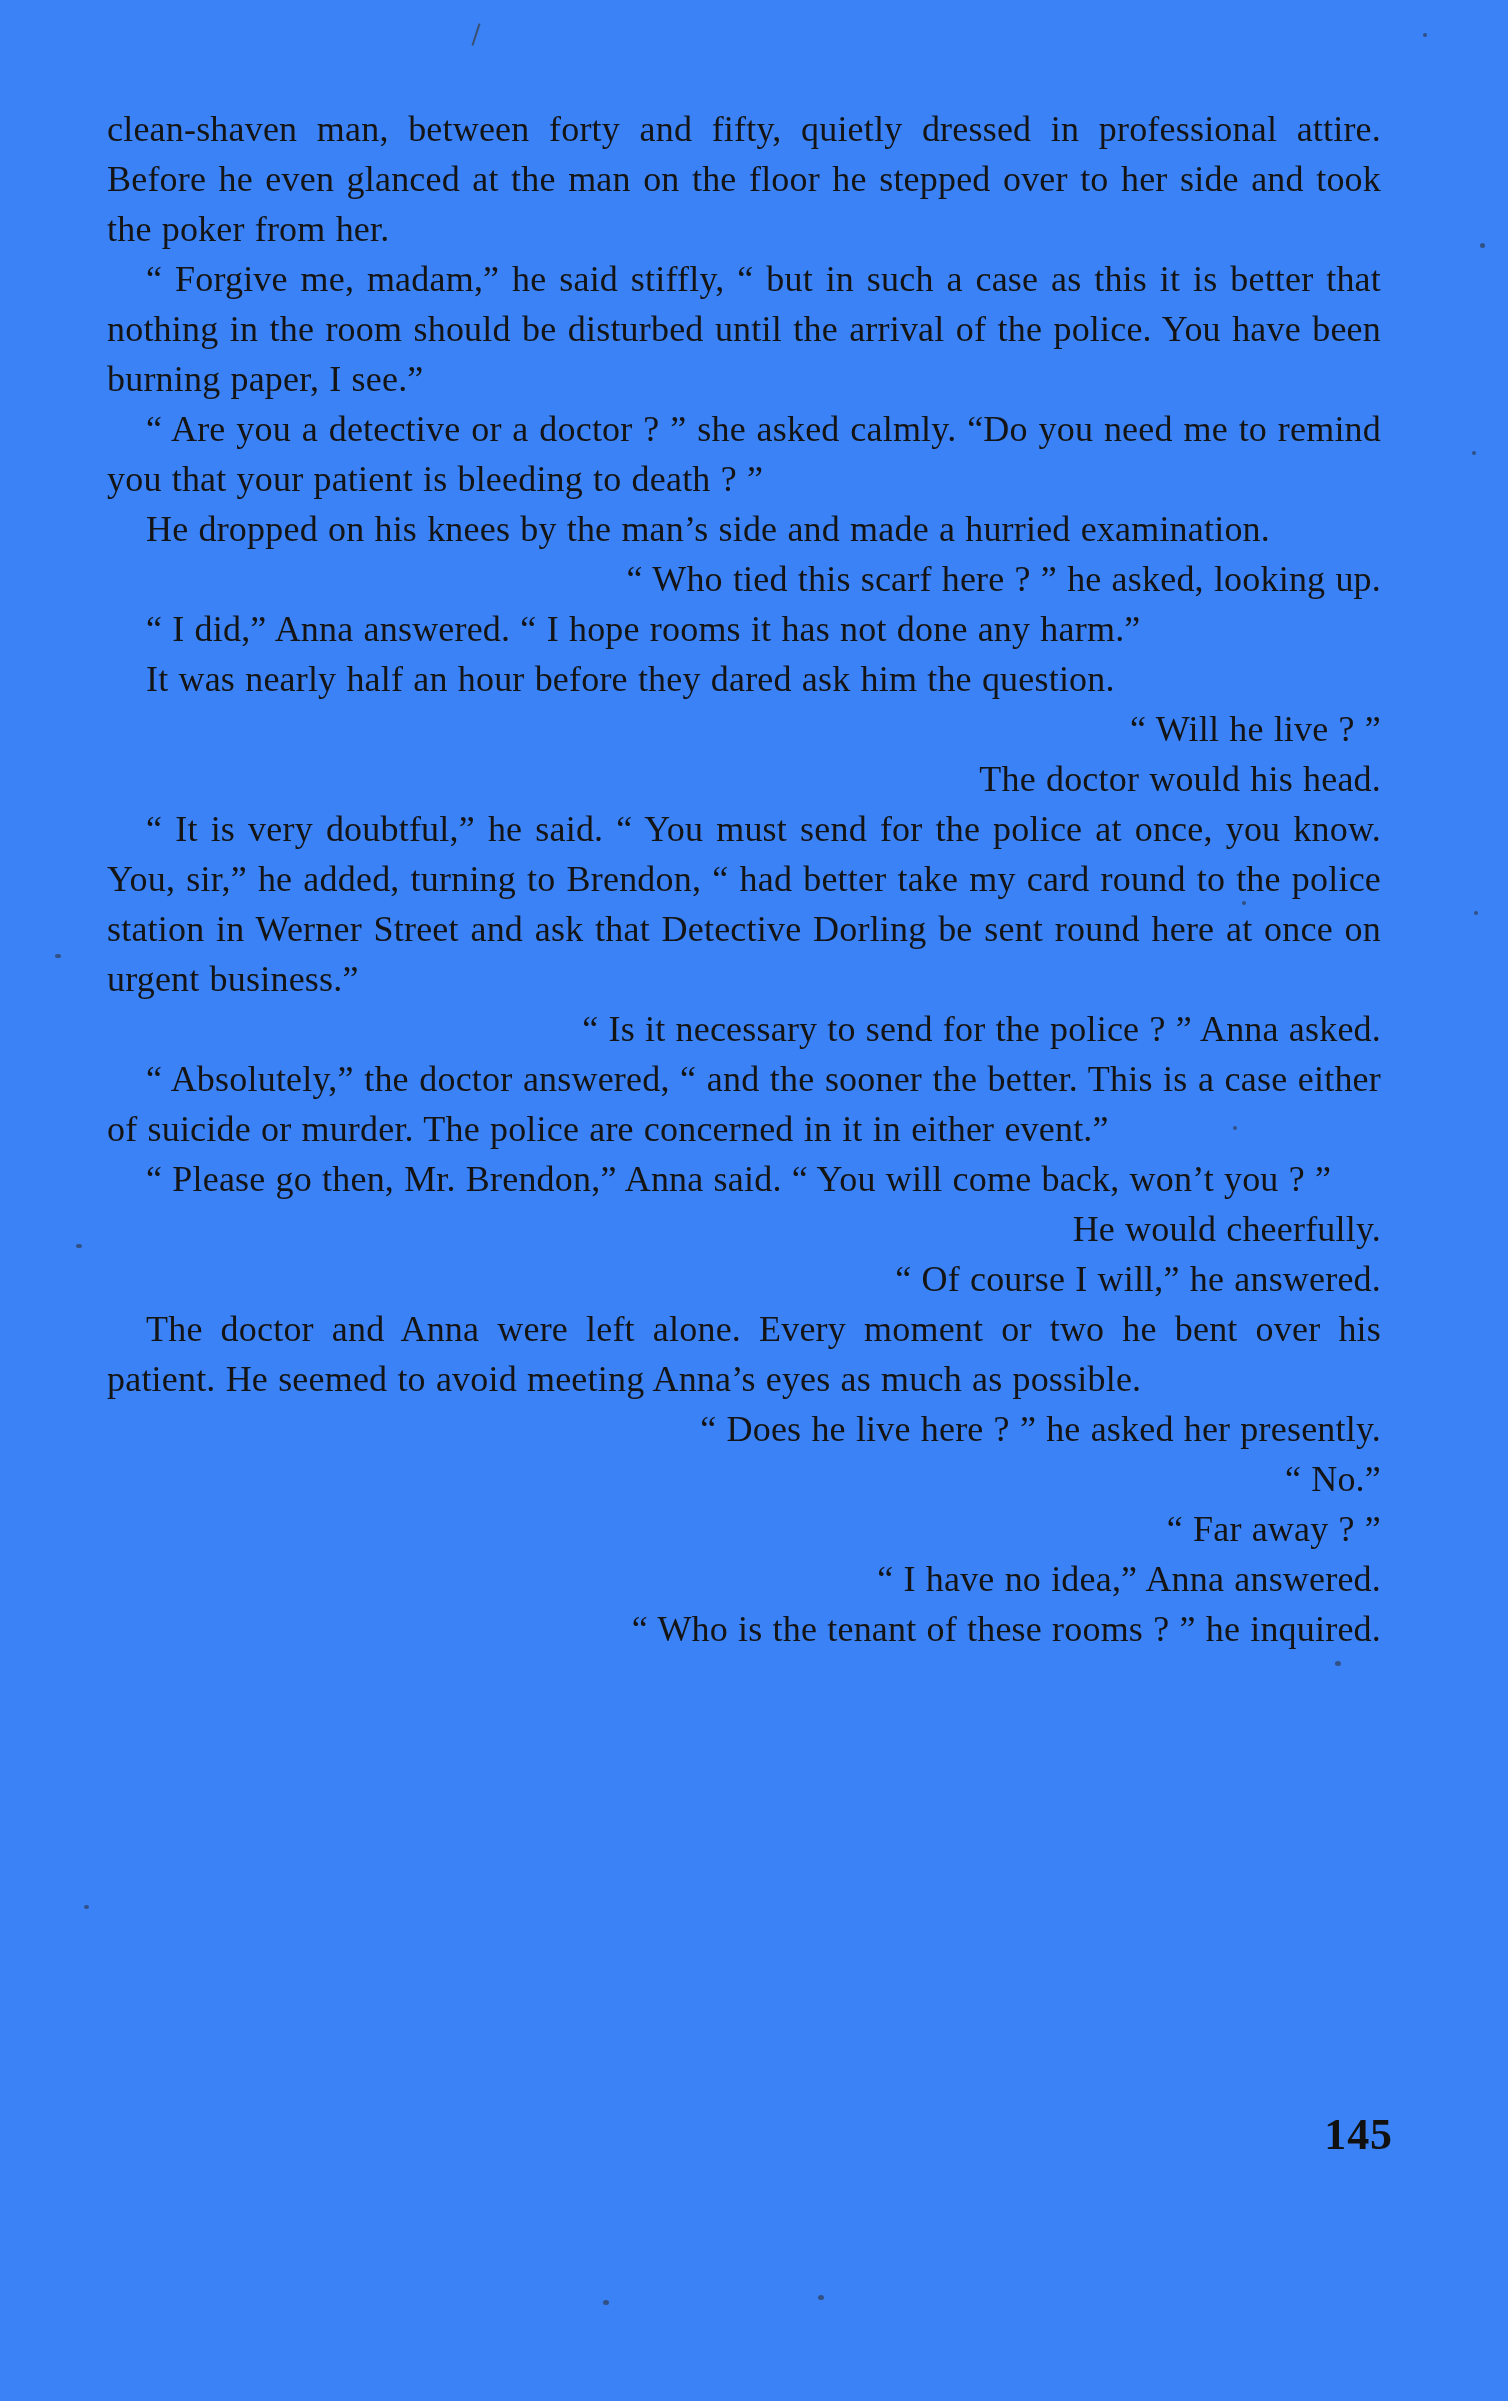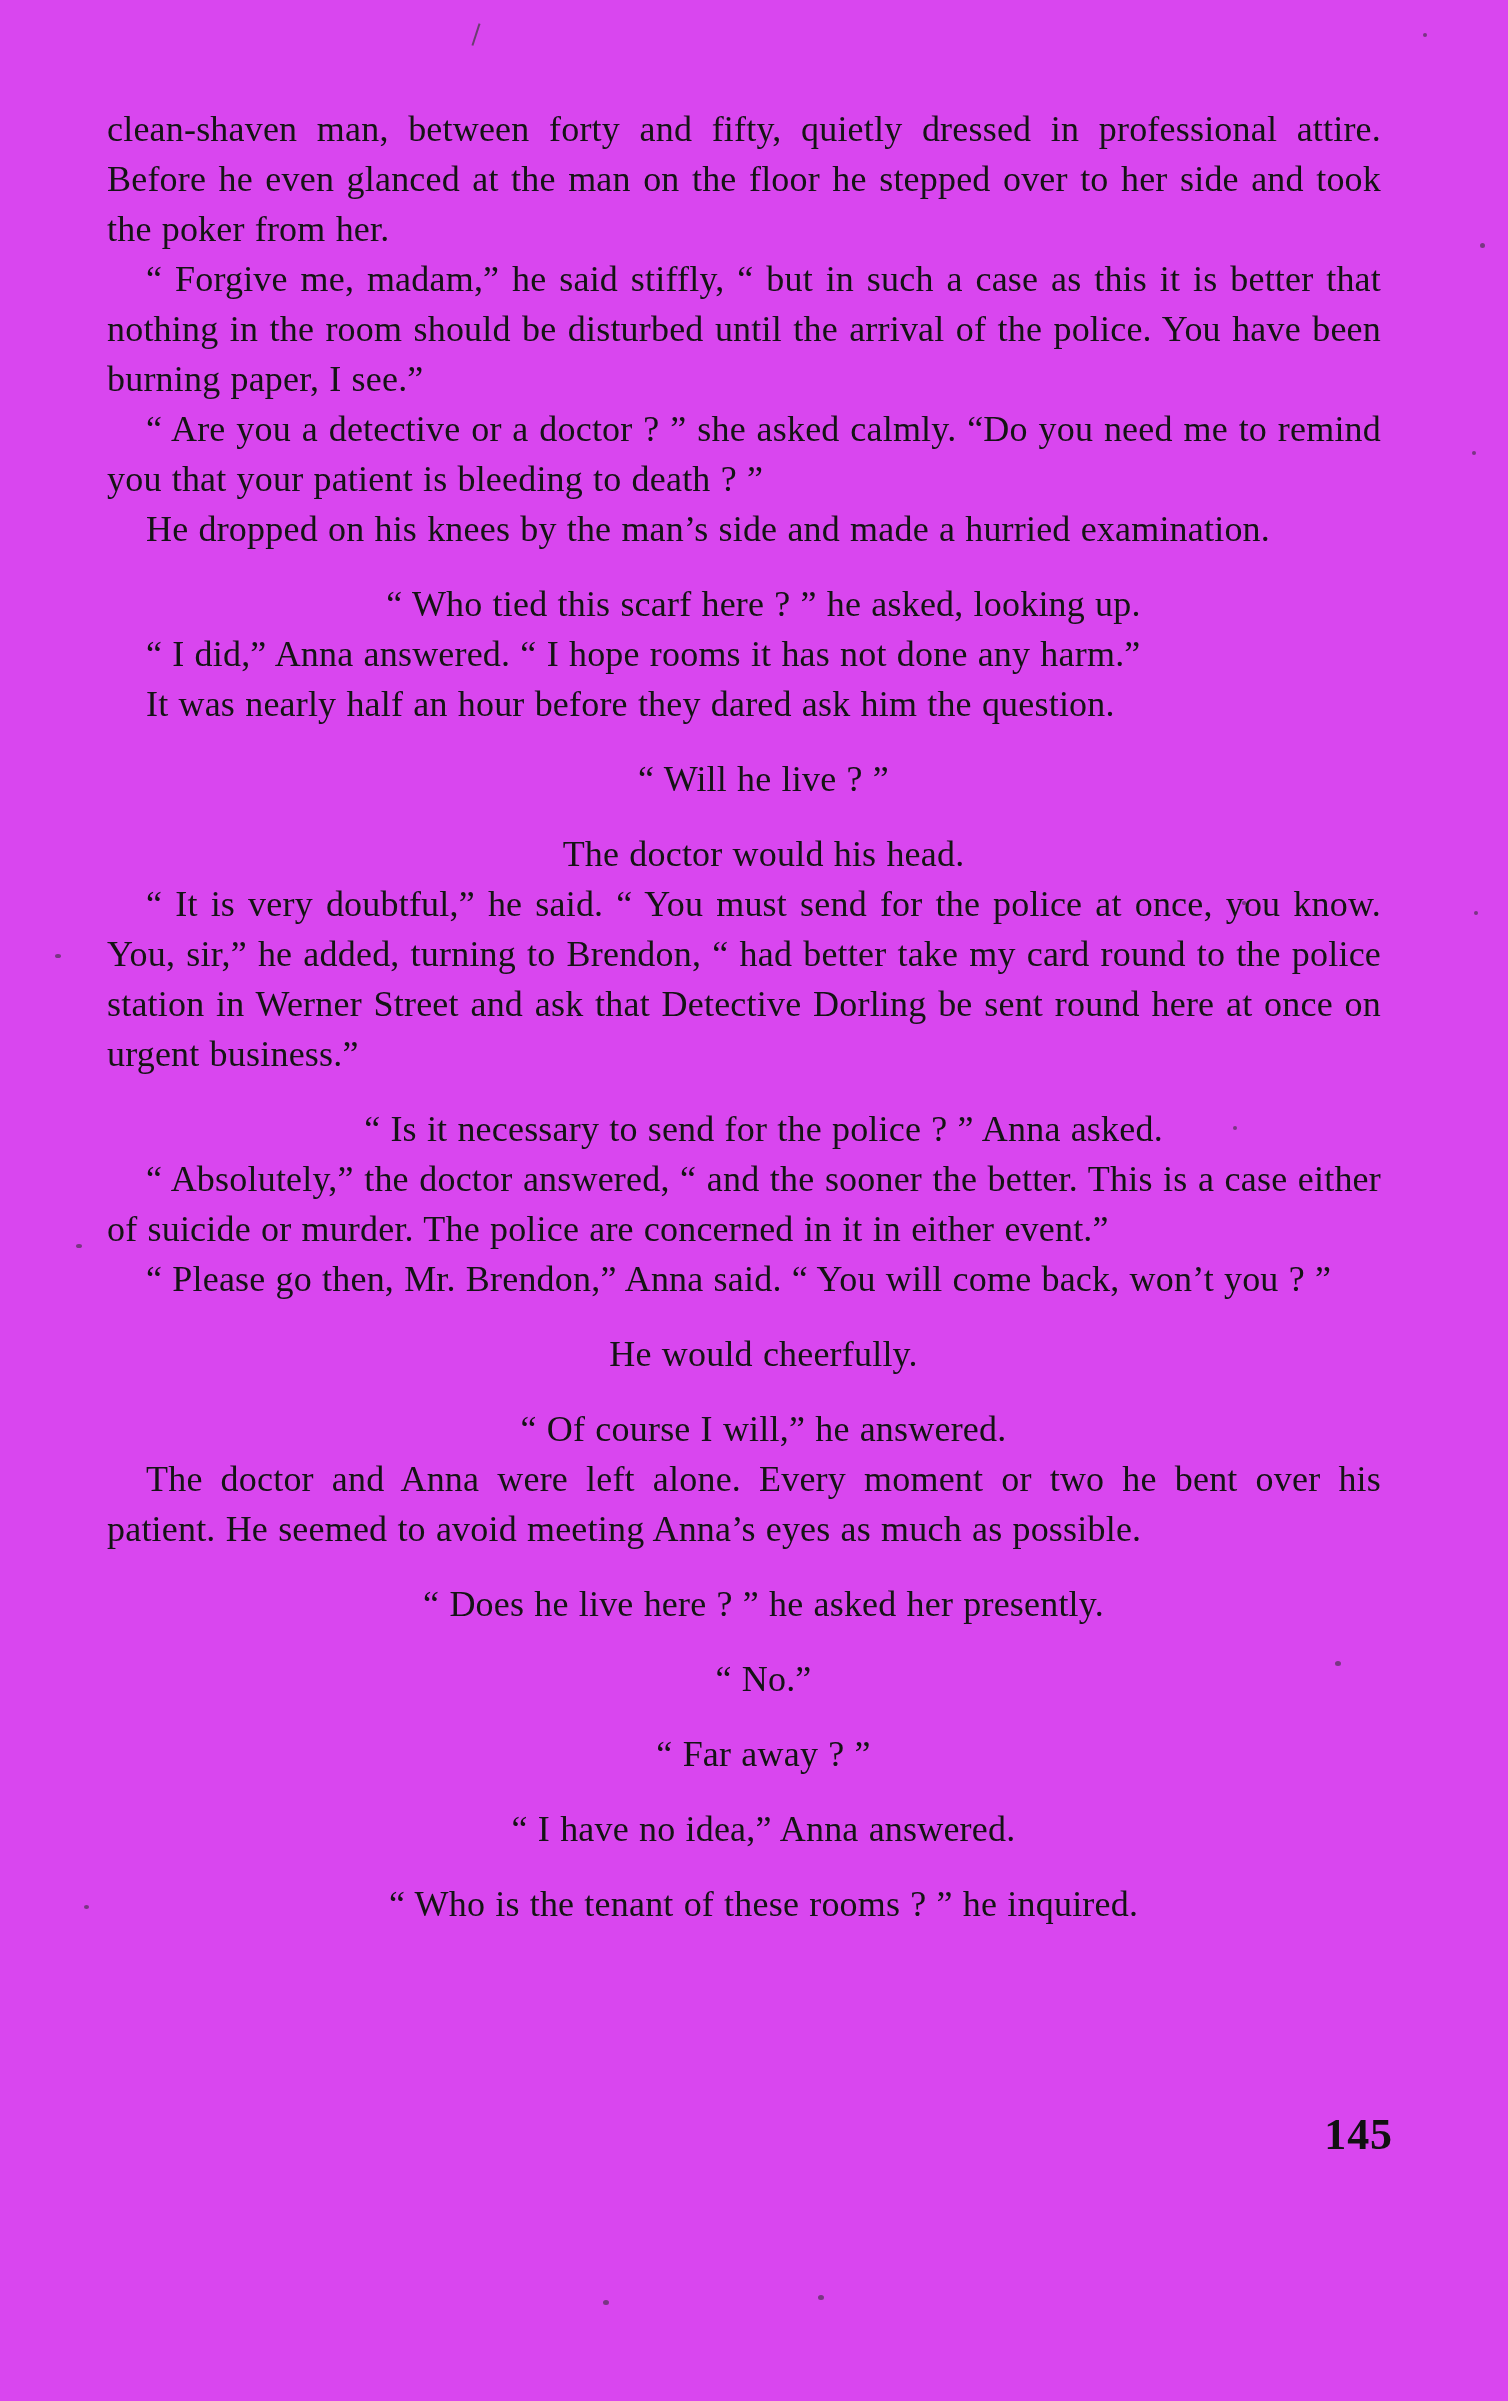--- a/index.html
+++ b/index.html
@@ -14,21 +14,21 @@
     font-family: "Liberation Serif", "DejaVu Serif", serif;
     color: #111111;
     overflow: hidden;
   }
   .page {
     position: absolute;
     left: 0;
     top: 0;
     width: 1509px;
     height: 2401px;
-    background: #d946ef;
+    background: #3b82f6;
   }
   .text-block {
     position: absolute;
     left: 107px;
     top: 104px;
     width: 1274px;
   }
   p {
     margin: 0;
     font-size: 36px;
@@ -40,22 +40,21 @@
     color: #141414;
   }
   p.indent {
     text-indent: 39px;
   }
   p.noindent {
     text-indent: 0;
   }
   
   p.short {
-    text-align: center;
-    margin-top: 25px;
+    text-align: right;
   }
   .page-number {
     position: absolute;
     right: 116px;
     top: 2109px;
     font-size: 44px;
     font-weight: bold;
     letter-spacing: 0.9px;
     color: #111111;
   }

